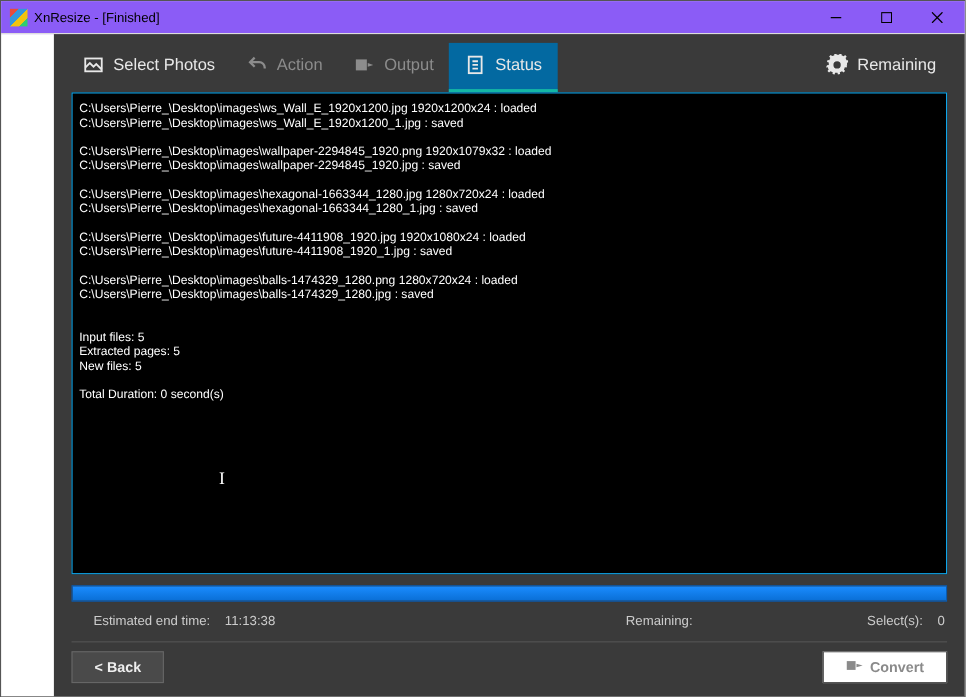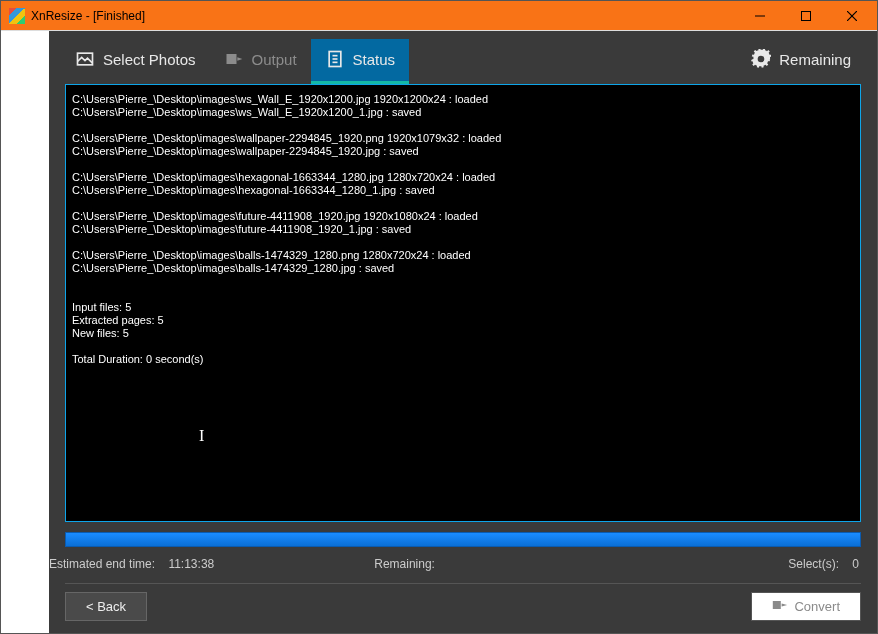--- a/index.html
+++ b/index.html
@@ -14,21 +14,21 @@
 .window {
   width: 878px;
   height: 634px;
   border: 1px solid #555;
   background: #fff;
   display: flex;
   flex-direction: column;
 }
 .titlebar {
   height: 30px;
-  background: #f97316;
+  background: #8b5cf6;
   display: flex;
   align-items: center;
   padding: 0 2px 0 8px;
   border-bottom: 1px solid #ddd;
   justify-content: space-between;
 }
 .titlebar-icon {
   width: 16px;
   height: 16px;
   margin-right: 6px;
@@ -102,27 +102,27 @@
   white-space: pre;
 }
 .progress-wrap { margin: 10px 16px 6px 16px; }
 .progress {
   height: 15px;
   background: linear-gradient(#1a8cff,#0a6fd6);
   border: 1px solid #0a5bb0;
 }
 .statusbar {
   display: flex;
-  padding: 4px 18px 2px 0;
+  padding: 4px 18px 2px 36px;
   color: #ccc;
   font-size: 12px;
   gap: 0;
 }
 .statusbar .left { }
-.statusbar .center { flex:1; text-align:left; margin-left:160px;}
+.statusbar .center { flex:1; text-align:center; margin-left:160px;}
 .statusbar .right { }
 .separator {
   height: 1px;
   background: #555;
   margin: 10px 16px 8px 16px;
 }
 .footer {
   display: flex;
   padding: 0 16px 12px 16px;
   gap: 8px;
@@ -134,20 +134,21 @@
   color: #eee;
   padding: 5px 20px;
   font-size: 13px;
   min-width: 80px;
   text-align: center;
   cursor: pointer;
   display: flex;
   align-items: center;
   gap: 6px;
   justify-content: center;
+  font-weight: bold;
 }
 .btn.disabled {
   color: #8a8a8a;
   border-color: #555;
   background: #ffffff;
 }
 .btn svg { width: 16px; height:14px; }
 .cursor-i {
   position: absolute;
   color: #fff;
@@ -190,20 +191,29 @@
         <span class="tab-icon">
           <svg viewBox="0 0 24 24" fill="none" stroke="#e8e8e8" stroke-width="2">
               <rect x="3" y="5" width="18" height="14"></rect>
               <path d="M3 15l5-5 4 4 3-3 6 6"></path>
             </svg>
         </span>
         <span>Select Photos</span>
       </div>
       <div class="tab">
         <span class="tab-icon">
+          <svg viewBox="0 0 24 24" fill="none" stroke="#8c8c8c" stroke-width="2.5">
+              <path d="M9 14l-5-5 5-5"></path>
+              <path d="M4 9h10a6 6 0 016 6v1"></path>
+            </svg>
+        </span>
+        <span>Action</span>
+      </div>
+      <div class="tab">
+        <span class="tab-icon">
           <svg viewBox="0 0 24 24" fill="#8c8c8c">
               <rect x="3" y="6" width="12" height="12"></rect>
               <path d="M16 10l6 2-6 2z"></path>
             </svg>
         </span>
         <span>Output</span>
       </div>
       <div class="tab active">
         <span class="tab-icon">
           <svg viewBox="0 0 24 24" fill="none" stroke="#e8e8e8" stroke-width="2">

